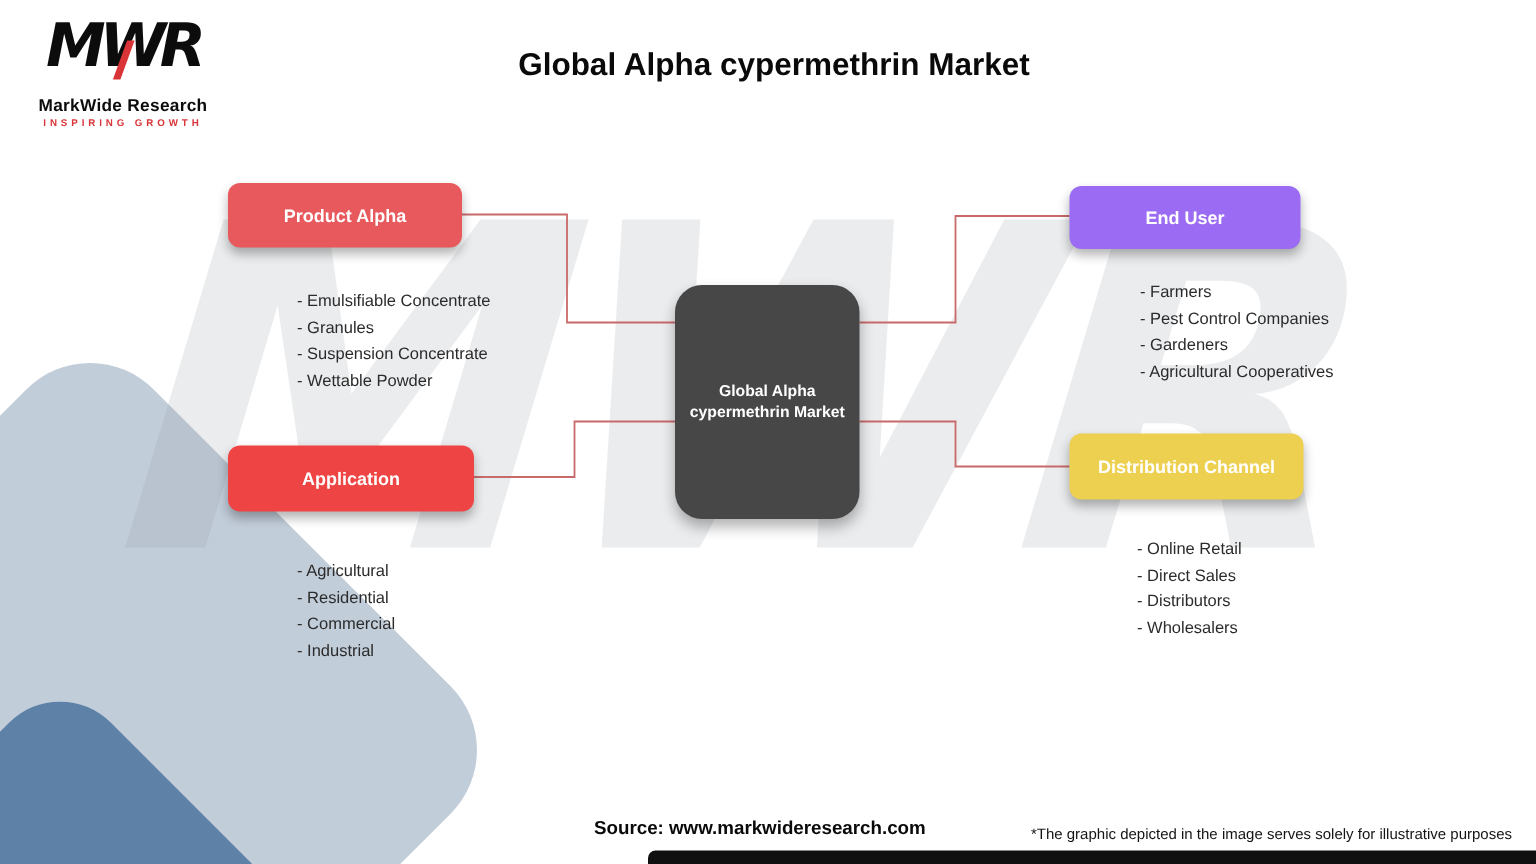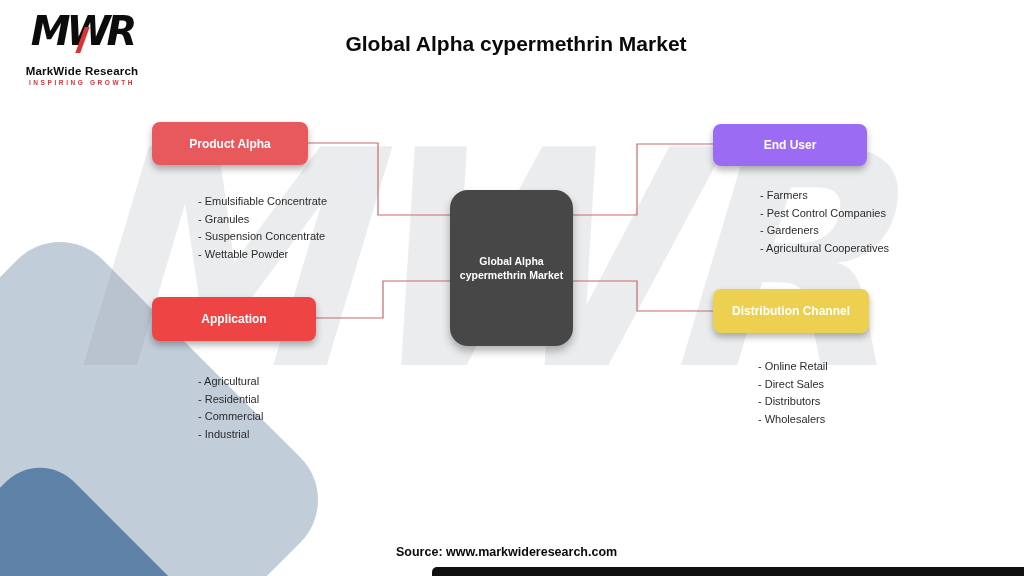--- a/index.html
+++ b/index.html
@@ -262,15 +262,16 @@
     <span>Distribution Channel</span>
   </div>
   <ul class="seg-list list-distribution">
     <li>- Online Retail</li>
     <li>- Direct Sales</li>
     <li>- Distributors</li>
     <li>- Wholesalers</li>
   </ul>
 
   <div class="source">Source: www.markwideresearch.com</div>
+  <div class="disclaimer">*The graphic depicted in the image serves solely for illustrative purposes</div>
   <div class="bottom-bar"></div>
 
 </div>
 
 </body></html>

